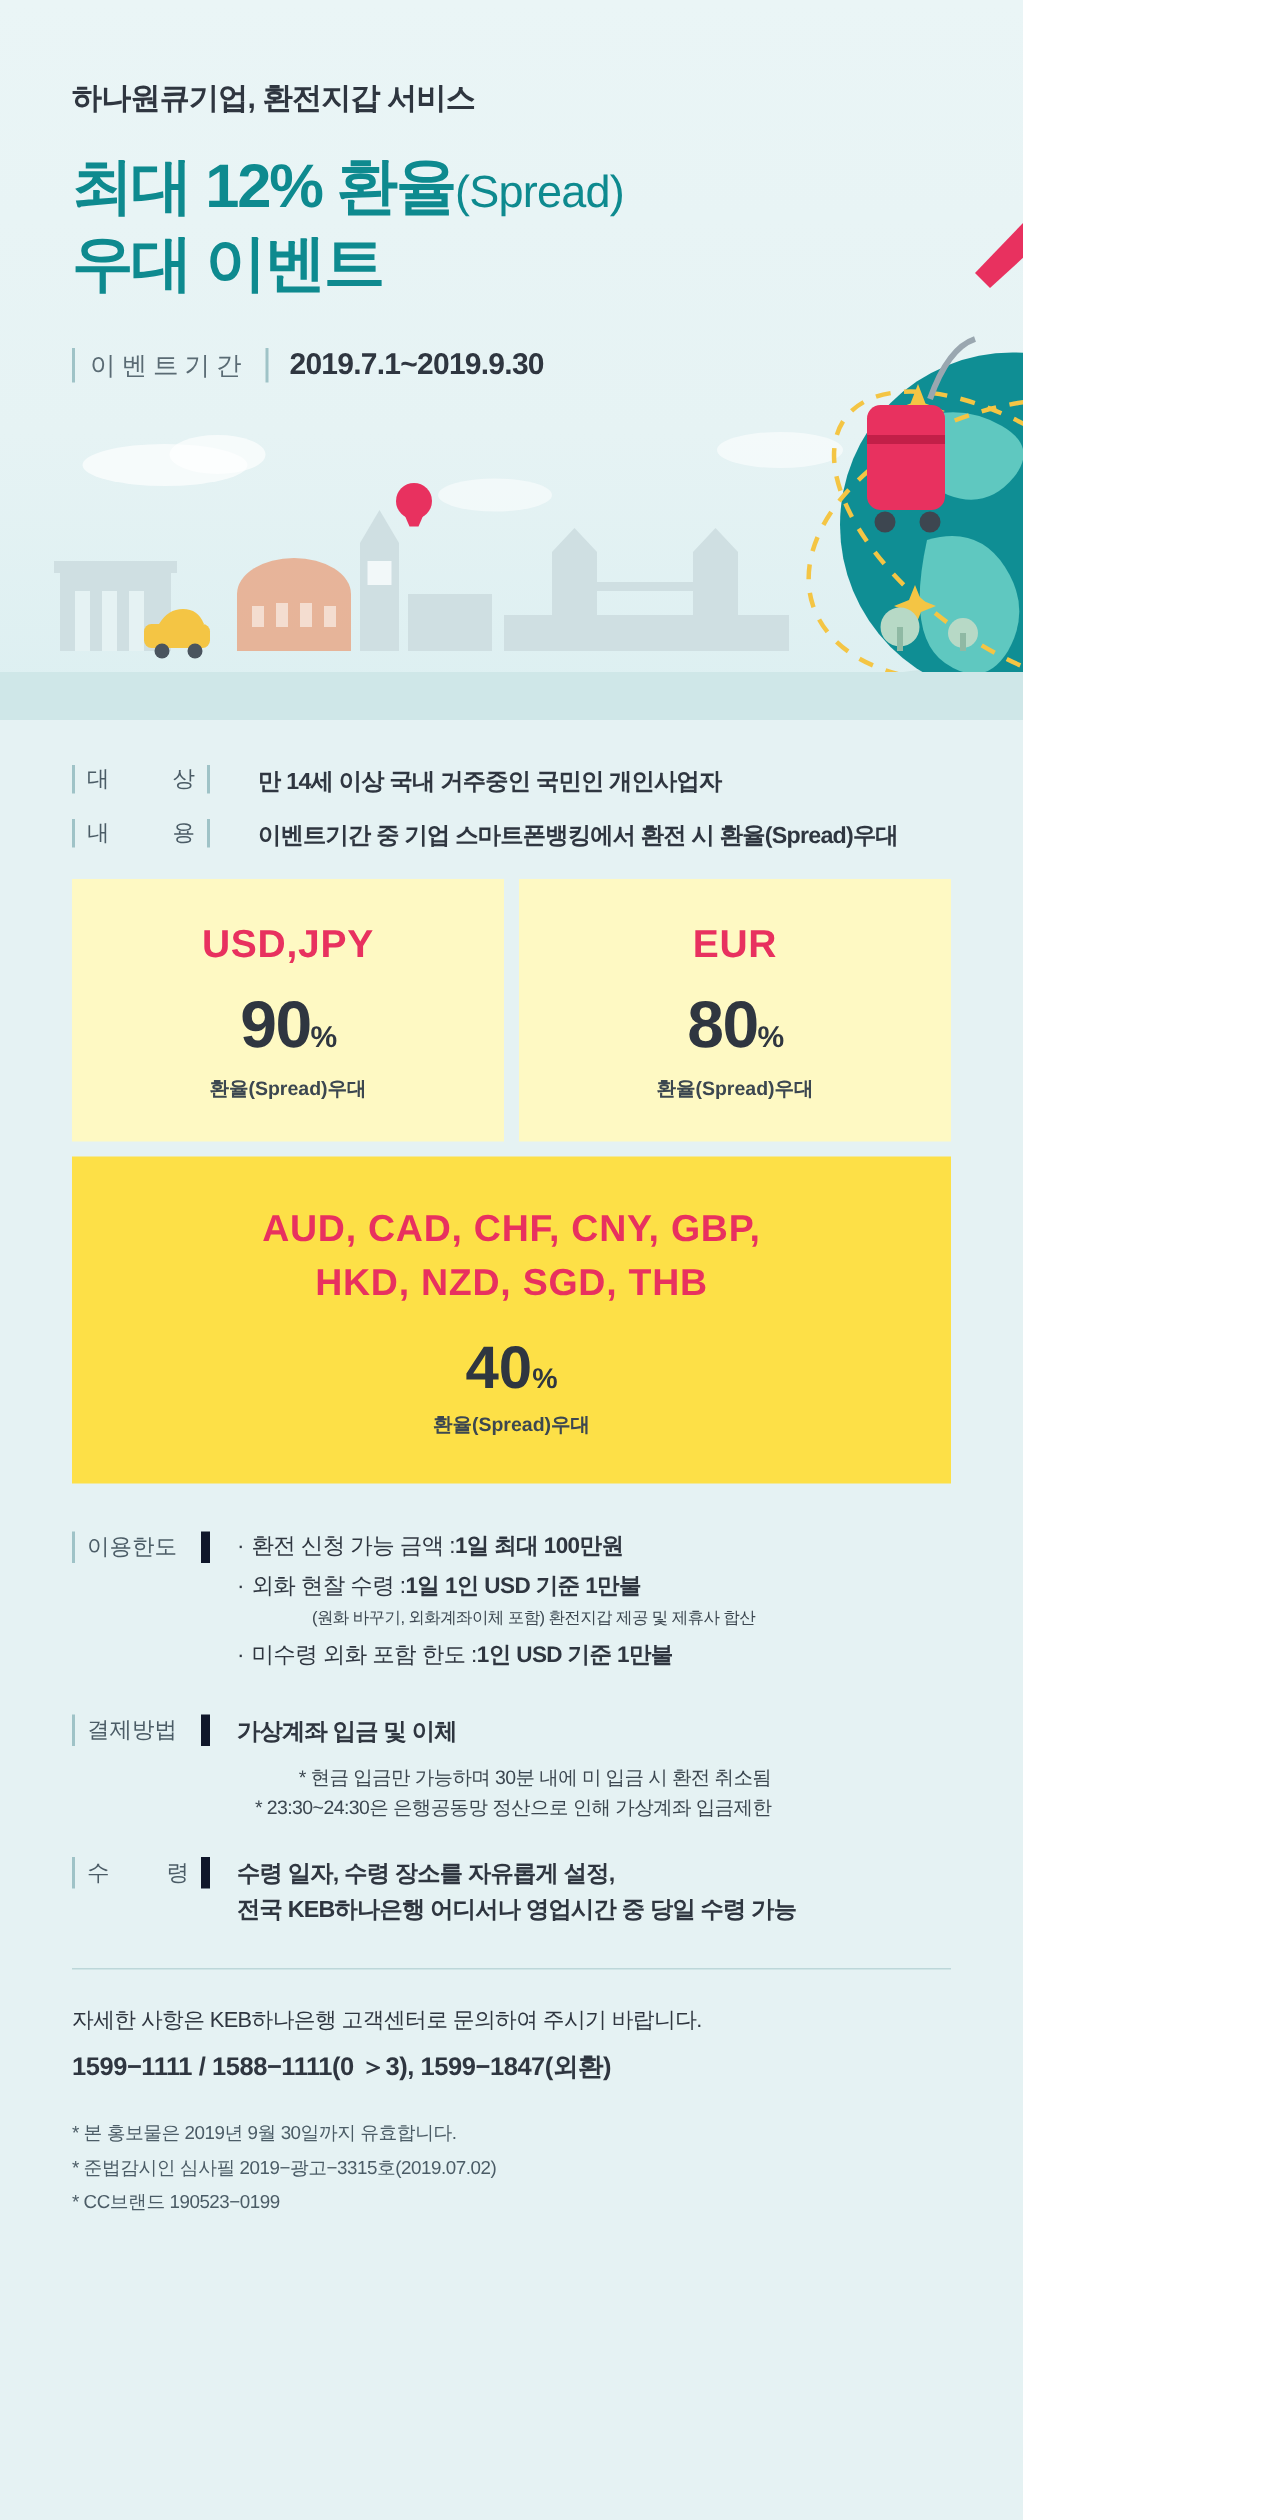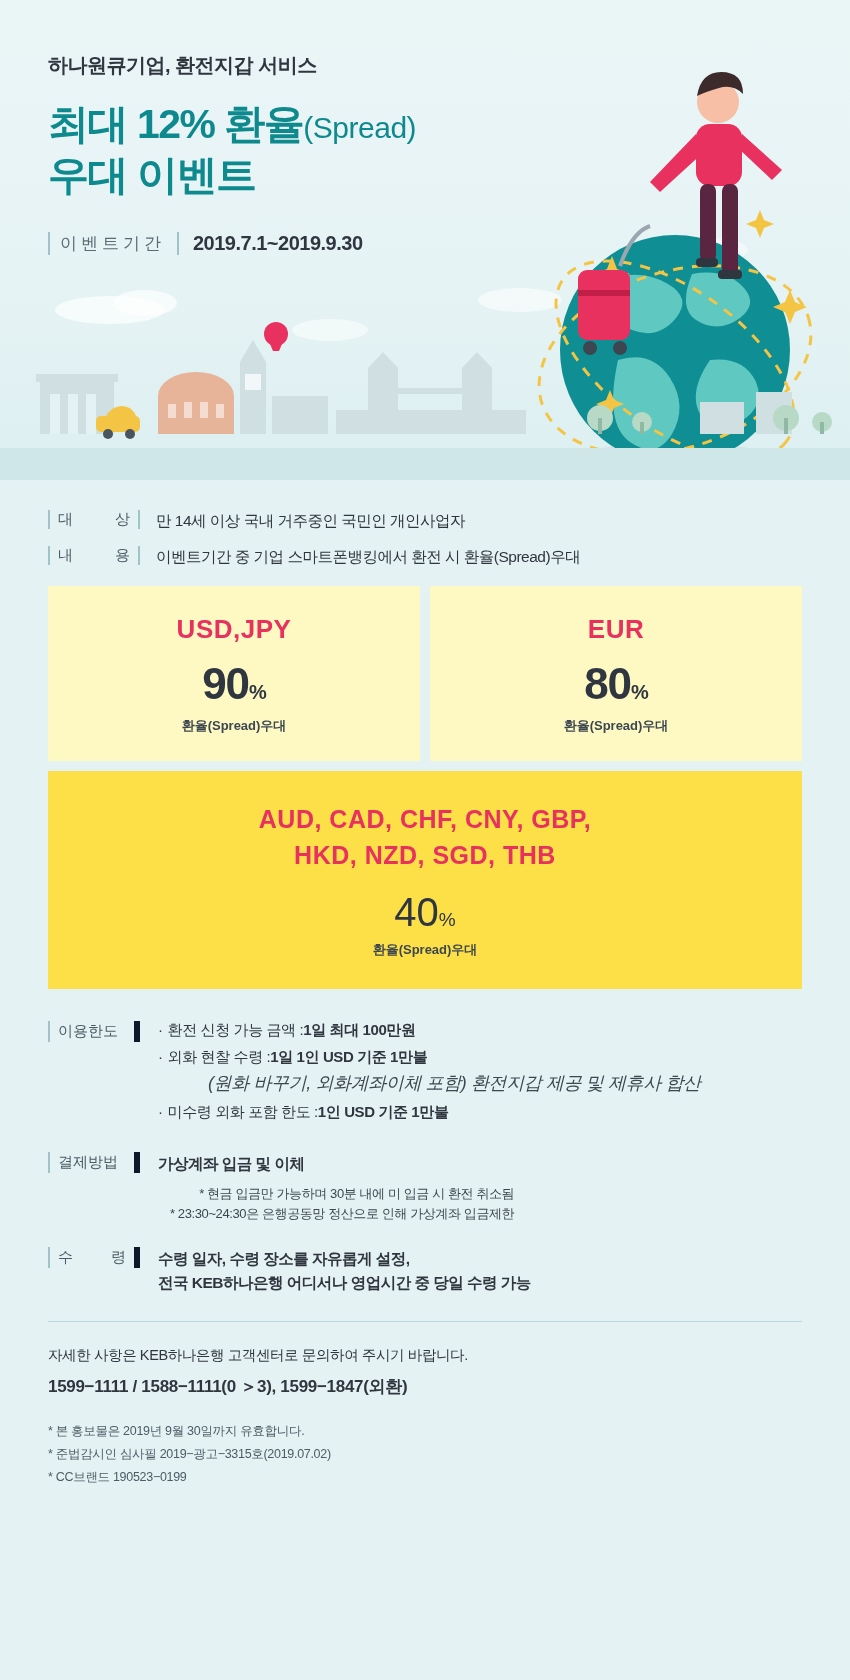--- a/index.html
+++ b/index.html
@@ -4,21 +4,21 @@
 <style>
   * { box-sizing: border-box; margin: 0; padding: 0; }
   html, body {
     width: 850px;
     height: 1680px;
     font-family: "Liberation Sans", sans-serif;
     background: #ffffff;
   }
   .page {
     position: relative;
-    width: 850px;
+    width: 682px;
     height: 1680px;
     overflow: hidden;
     background: #e5f2f3;
   }
 
   
   .hero {
     position: relative;
     width: 850px;
     height: 480px;
@@ -99,22 +99,22 @@
     flex: 0 0 92px;
     color: #4b5c66;
     border-left: 2px solid #9fc3c7;
     border-right: 2px solid #9fc3c7;
     padding: 0 8px;
     display: flex;
     justify-content: space-between;
     font-size: 15px;
   }
   .info-val {
-    margin-left: 16px;
-    font-weight: normal;
+    margin-left: 32px;
+    font-weight: bold;
     letter-spacing: -0.5px;
     padding-top: 1px;
   }
 
   
   .cards {
     display: flex;
     gap: 10px;
     margin-top: 18px;
   }
@@ -153,21 +153,21 @@
   .card-wide .cur {
     font-size: 25px;
     font-weight: bold;
     color: #e8315f;
     line-height: 1.45;
     letter-spacing: 0.5px;
   }
   .card-wide .pct {
     margin-top: 16px;
     font-size: 40px;
-    font-weight: normal;
+    font-weight: bold;
     color: #2f3640;
   }
   .card-wide .pct .unit { font-size: 19px; }
   .card-wide .sub {
     margin-top: 6px;
     font-size: 13px;
     color: #3c4750;
     font-weight: bold;
   }
 
@@ -192,27 +192,26 @@
   .term-line {
     display: flex;
     align-items: baseline;
     margin-bottom: 8px;
     letter-spacing: -0.4px;
   }
   .term-line .dot { margin-right: 5px; color: #2f3640; }
   .term-line .lead { }
   .term-line .strong { font-weight: bold; }
   .term-note {
-    font-size: 18px;
+    font-size: 11px;
     color: #3c4750;
     margin-left: 50px;
     margin-top: -4px;
     margin-bottom: 8px;
     letter-spacing: -0.4px;
-    font-style: italic;
   }
   .term-sub {
     font-size: 13px;
     color: #3c4750;
     letter-spacing: -0.4px;
     margin-left: 12px;
     line-height: 1.6;
     text-align: right;
   }
   .term-strong-line {

